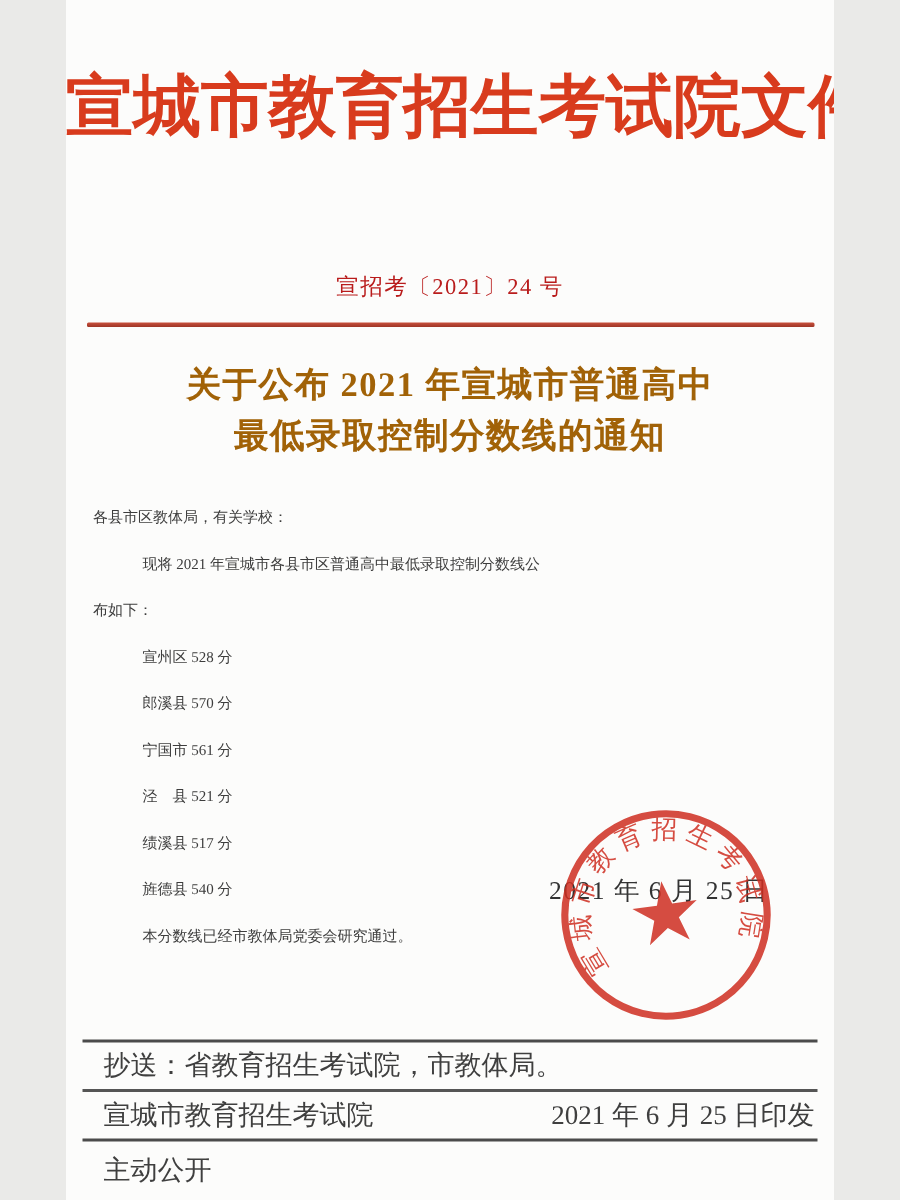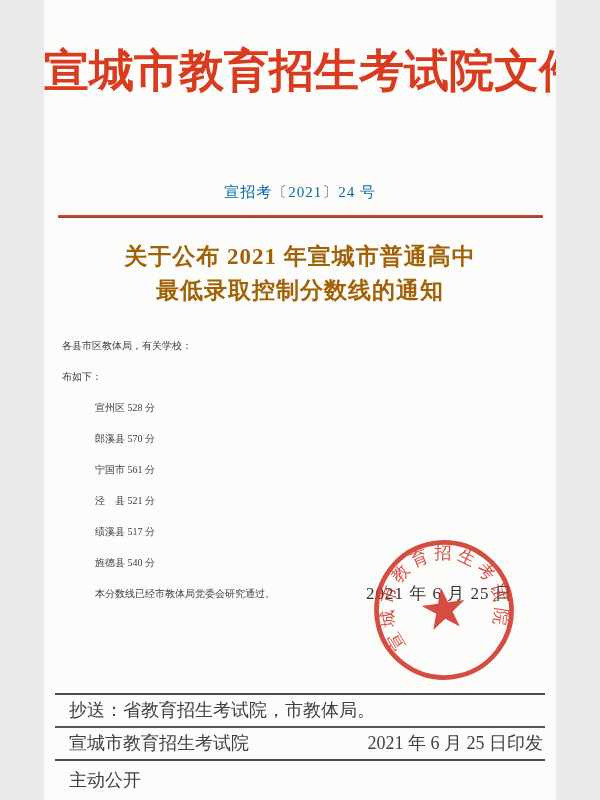--- a/index.html
+++ b/index.html
@@ -25,21 +25,21 @@
     font-weight: 700;
     color: #d83b1d;
     text-align: center;
     white-space: nowrap;
   }
   .doc-number {
     margin-top: 76px;
     font-size: 15px;
     line-height: 21px;
     text-align: center;
-    color: #0369a1;
+    color: #b91c1c;
     letter-spacing: 1px;
   }
   .red-divider {
     margin: 12px auto 0 auto;
     width: 485px;
     height: 3px;
     background: linear-gradient(#c8503c, #9e3526);
     border-radius: 1px;
   }
   .notice-title {
@@ -113,20 +113,21 @@
 
   <div class="red-divider"></div>
 
   <div class="notice-title">
     <div>关于公布 2021 年宣城市普通高中</div>
     <div>最低录取控制分数线的通知</div>
   </div>
 
   <div class="body-block">
     <div>各县市区教体局，有关学校：</div>
+    <div class="indent">现将 2021 年宣城市各县市区普通高中最低录取控制分数线公</div>
     <div>布如下：</div>
 
     <div class="score-row">
       <span class="score-left">宣州区 528 分</span>
       <span>郎溪县 570 分</span>
     </div>
     <div class="score-row">
       <span class="score-left">宁国市 561 分</span>
       <span>泾　县 521 分</span>
     </div>

